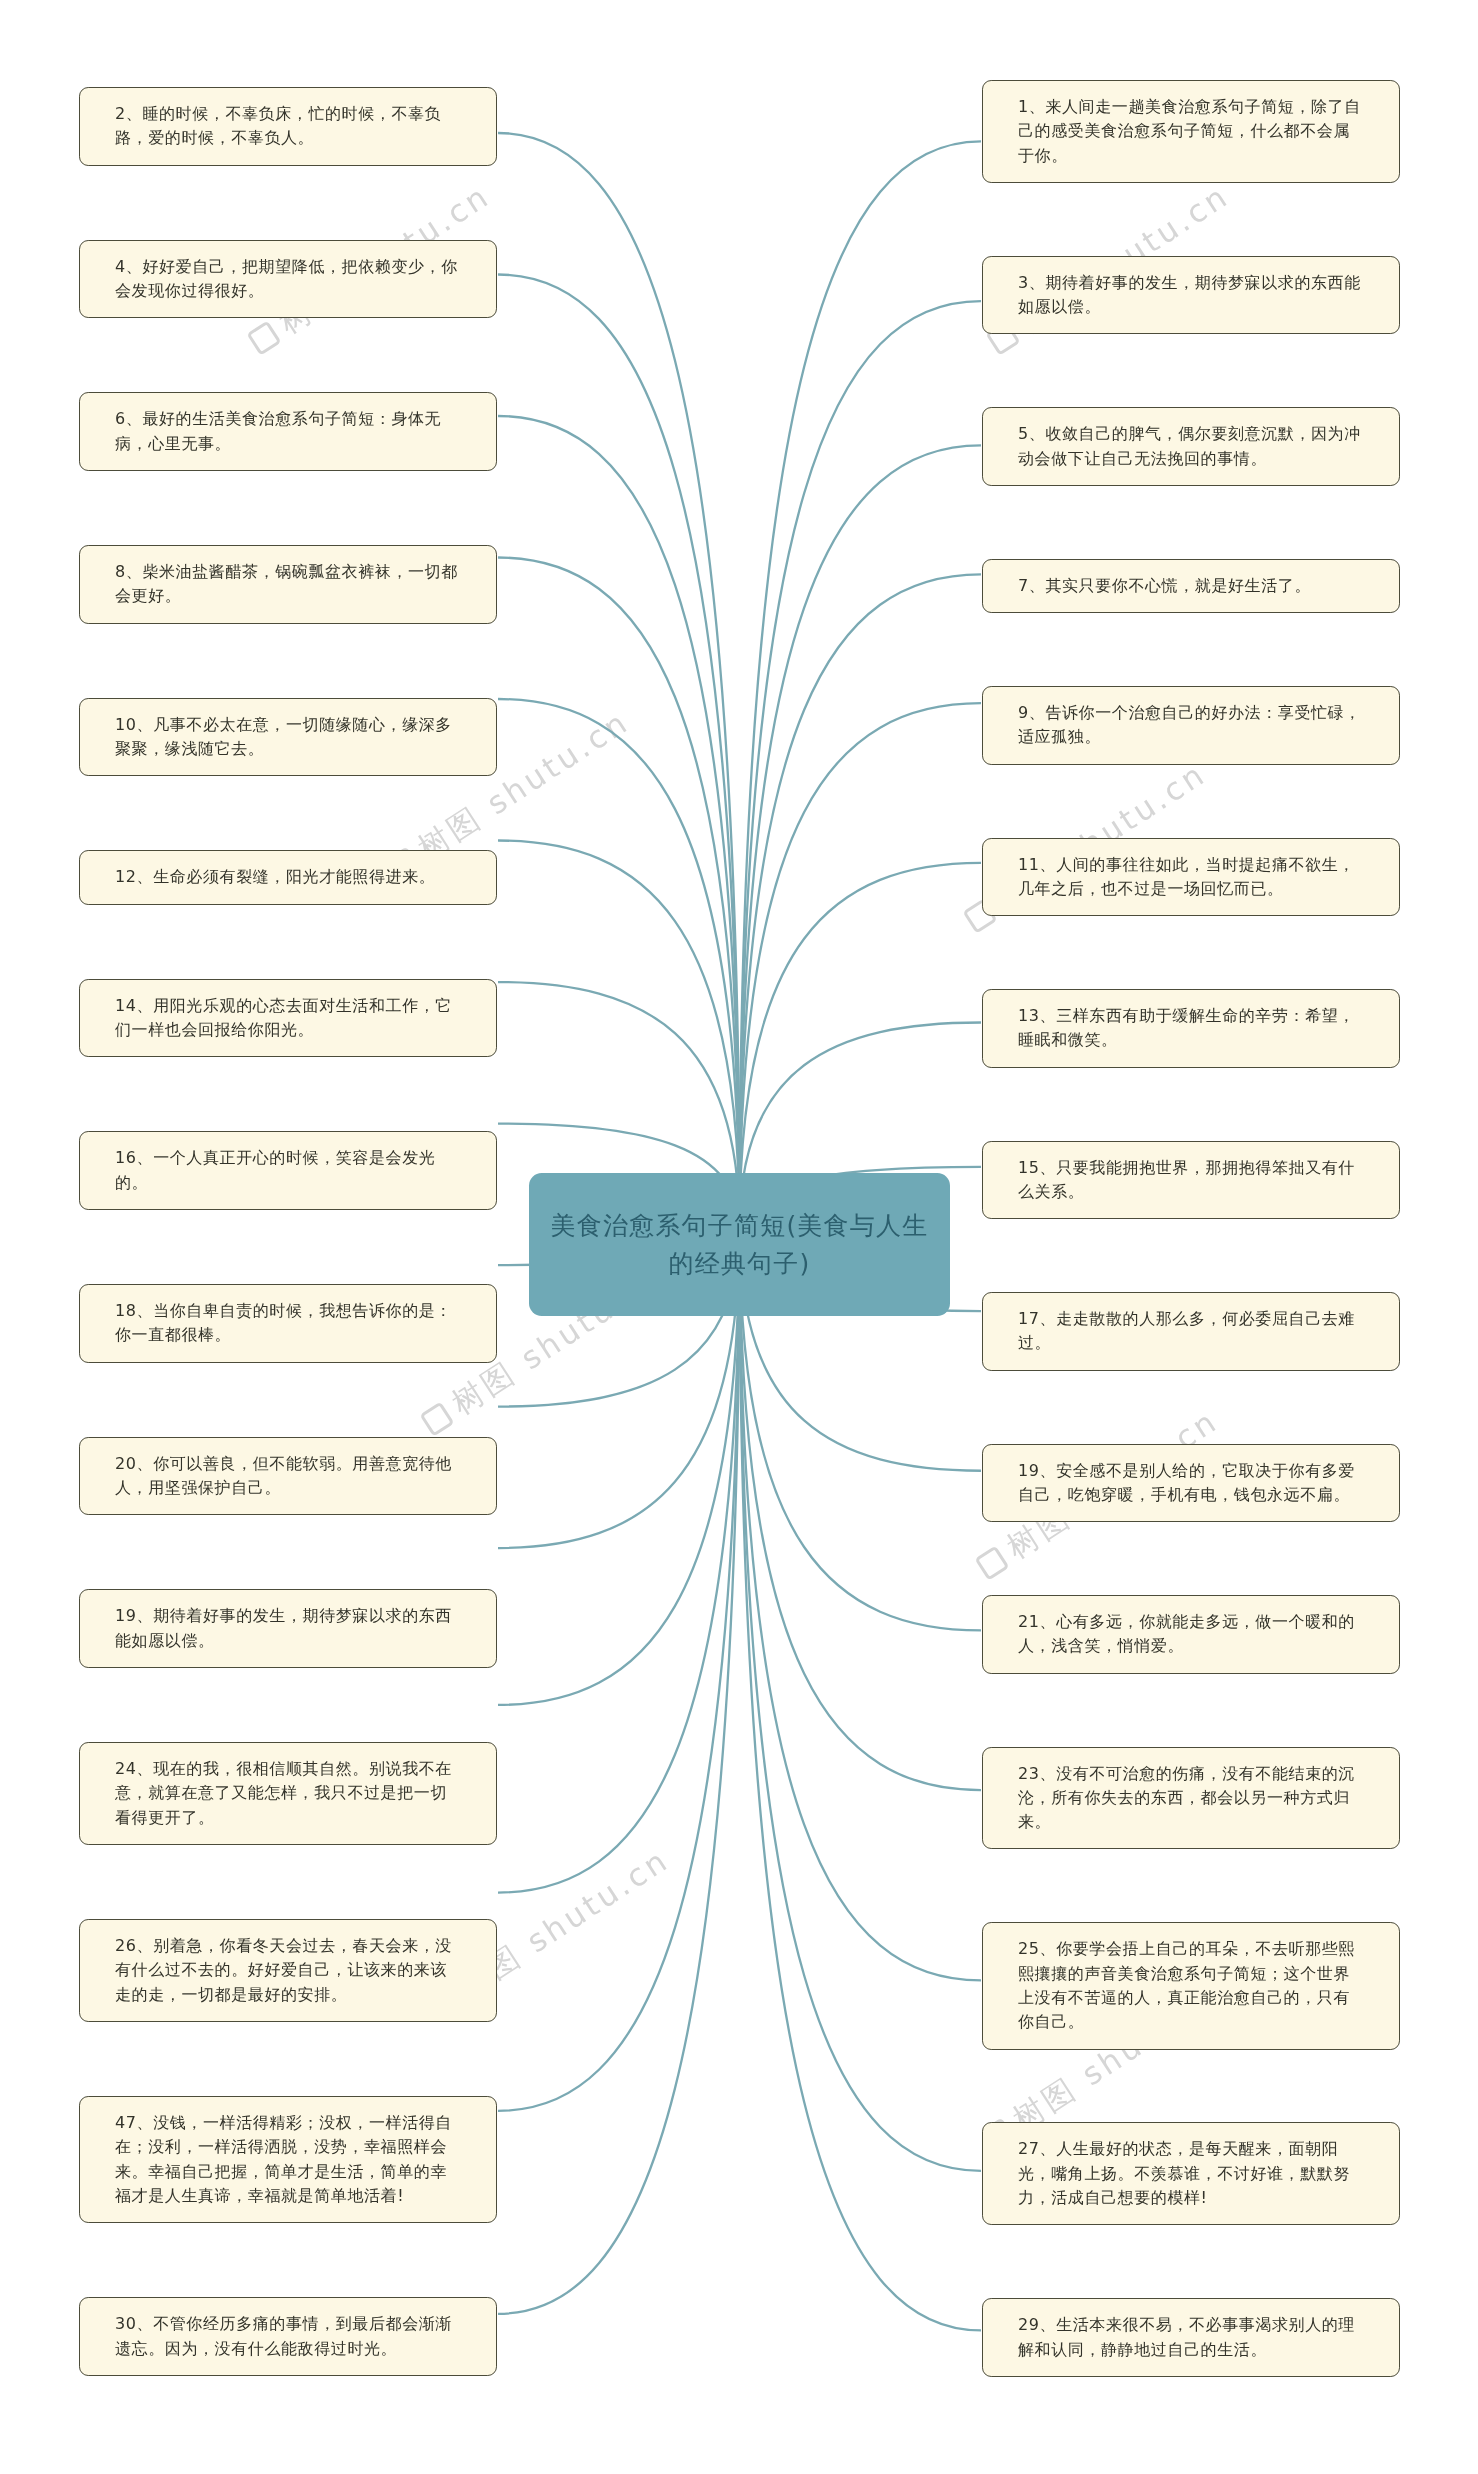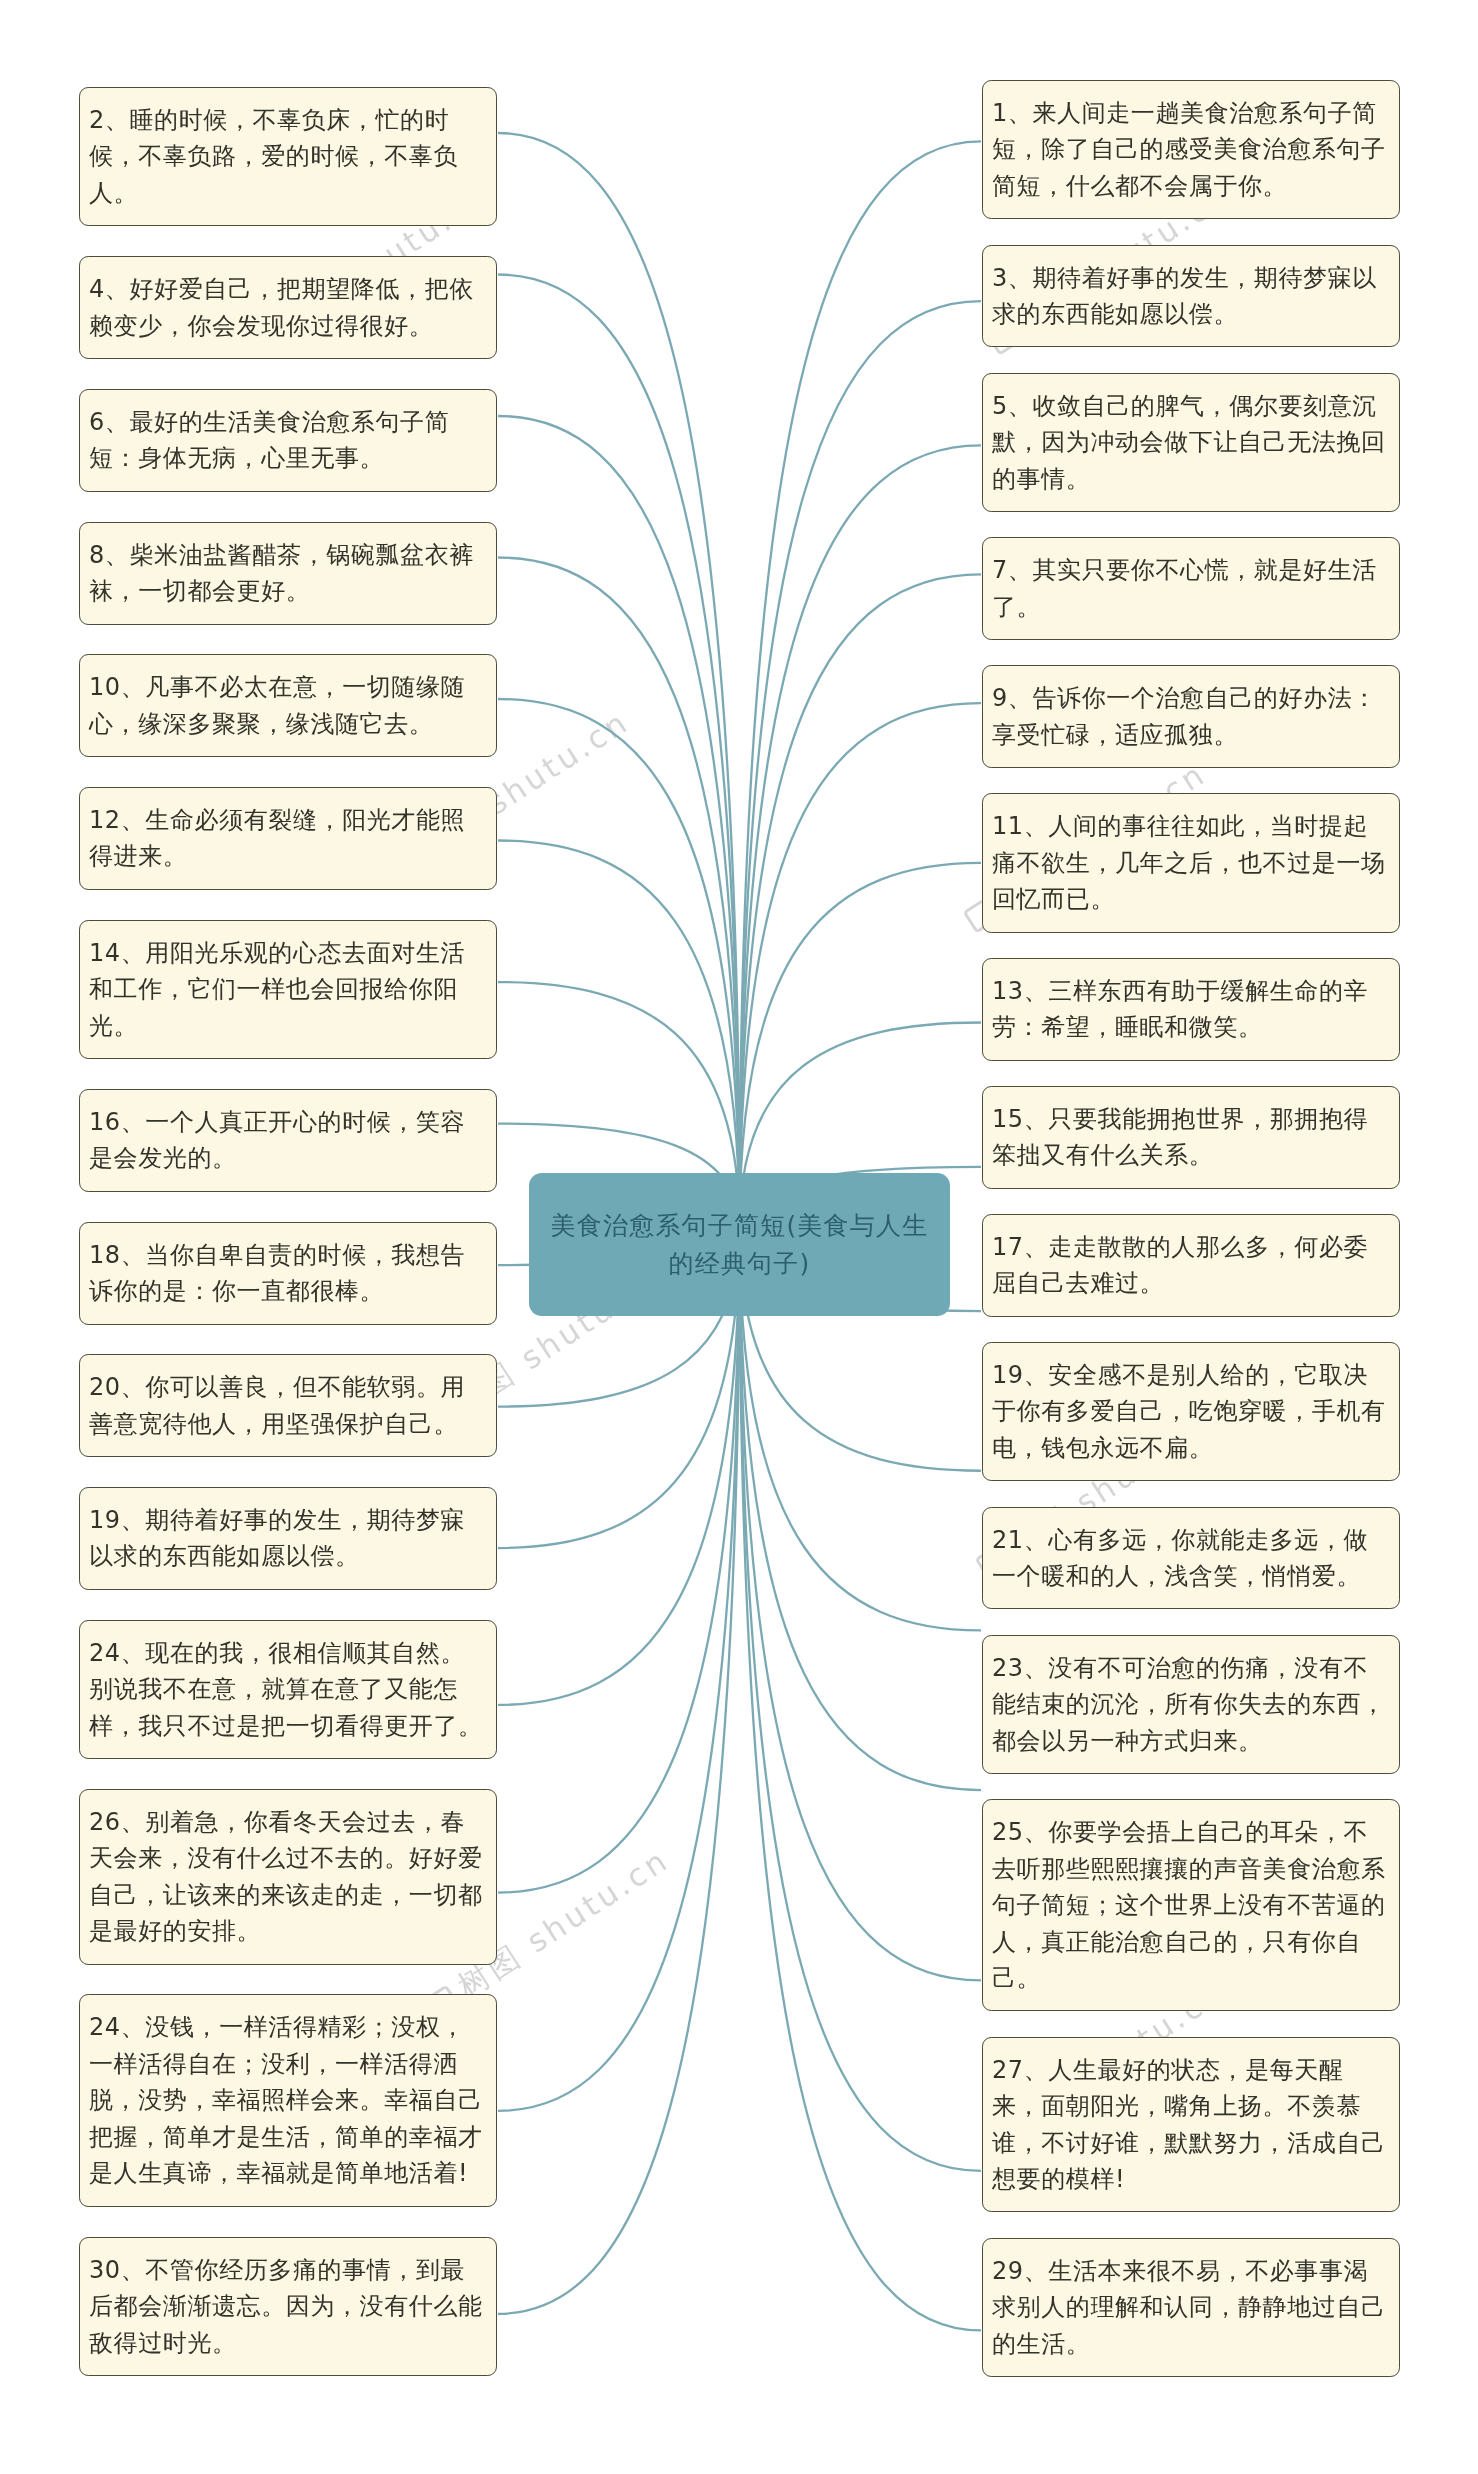--- a/index.html
+++ b/index.html
@@ -7,22 +7,22 @@
   body{font-family:"DejaVu Sans","Liberation Sans",sans-serif}
   #canvas{position:relative;width:1479px;height:2475px;background:var(--bg,#ffffff);overflow:hidden}
   #links{position:absolute;left:0;top:0;z-index:2;pointer-events:none}
   .col{position:absolute;display:flex;flex-direction:column;justify-content:space-between;z-index:3}
   #left-col{left:79px;top:87px;width:418px;height:2289px}
   #right-col{left:982px;top:80px;width:418px;height:2297px}
   .quote-box{
     background:var(--box-bg,#fdf8e4);
     border:1.7px solid var(--box-border,#4c4c3a);
     border-radius:9.2px;
-    padding:14px 9px;
-    font-size:24px;
+    padding:14px 35px;
+    font-size:16px;
     line-height:1.52;
     color:var(--text,#33332a);
     letter-spacing:0.6px;
   }
   .center-node{
     position:absolute;left:529px;top:1173px;width:421px;z-index:4;
     background:var(--center-bg,#6fa9b6);
     border-radius:12.7px;
     padding:34px 21px;
     text-align:center;
@@ -86,21 +86,21 @@
       <div class="quote-box"><span>8、柴米油盐酱醋茶，锅碗瓢盆衣裤袜，一切都会更好。</span></div>
       <div class="quote-box"><span>10、凡事不必太在意，一切随缘随心，缘深多聚聚，缘浅随它去。</span></div>
       <div class="quote-box"><span>12、生命必须有裂缝，阳光才能照得进来。</span></div>
       <div class="quote-box"><span>14、用阳光乐观的心态去面对生活和工作，它们一样也会回报给你阳光。</span></div>
       <div class="quote-box"><span>16、一个人真正开心的时候，笑容是会发光的。</span></div>
       <div class="quote-box"><span>18、当你自卑自责的时候，我想告诉你的是：你一直都很棒。</span></div>
       <div class="quote-box"><span>20、你可以善良，但不能软弱。用善意宽待他人，用坚强保护自己。</span></div>
       <div class="quote-box"><span>19、期待着好事的发生，期待梦寐以求的东西能如愿以偿。</span></div>
       <div class="quote-box"><span>24、现在的我，很相信顺其自然。别说我不在意，就算在意了又能怎样，我只不过是把一切看得更开了。</span></div>
       <div class="quote-box"><span>26、别着急，你看冬天会过去，春天会来，没有什么过不去的。好好爱自己，让该来的来该走的走，一切都是最好的安排。</span></div>
-      <div class="quote-box"><span>24、没钱，一样活得精彩；没权，一样活得自在；没利，一样活得洒脱，没势，幸福照样会来。幸福自己把握，简单才是生活，简单的幸福才是人生真谛，幸福就是简单地活着!</span></div>
+      <div class="quote-box"><span>47、没钱，一样活得精彩；没权，一样活得自在；没利，一样活得洒脱，没势，幸福照样会来。幸福自己把握，简单才是生活，简单的幸福才是人生真谛，幸福就是简单地活着!</span></div>
       <div class="quote-box"><span>30、不管你经历多痛的事情，到最后都会渐渐遗忘。因为，没有什么能敌得过时光。</span></div>
     </div>
   <div id="right-col" class="col">
       <div class="quote-box"><span>1、来人间走一趟美食治愈系句子简短，除了自己的感受美食治愈系句子简短，什么都不会属于你。</span></div>
       <div class="quote-box"><span>3、期待着好事的发生，期待梦寐以求的东西能如愿以偿。</span></div>
       <div class="quote-box"><span>5、收敛自己的脾气，偶尔要刻意沉默，因为冲动会做下让自己无法挽回的事情。</span></div>
       <div class="quote-box"><span>7、其实只要你不心慌，就是好生活了。</span></div>
       <div class="quote-box"><span>9、告诉你一个治愈自己的好办法：享受忙碌，适应孤独。</span></div>
       <div class="quote-box"><span>11、人间的事往往如此，当时提起痛不欲生，几年之后，也不过是一场回忆而已。</span></div>
       <div class="quote-box"><span>13、三样东西有助于缓解生命的辛劳：希望，睡眠和微笑。</span></div>

